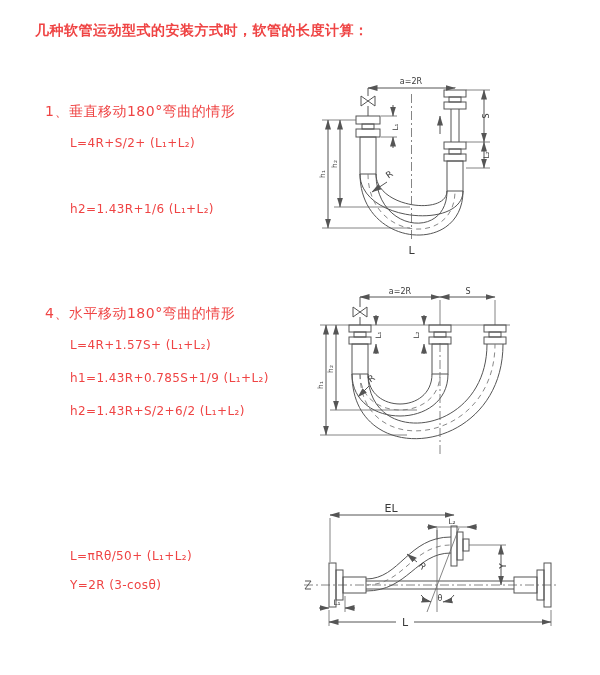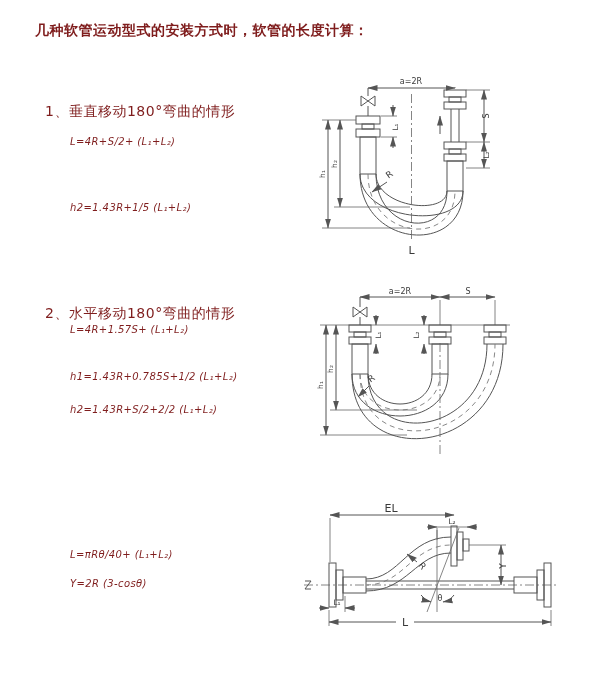--- a/index.html
+++ b/index.html
@@ -1,45 +1,45 @@
 <!DOCTYPE html>
 <html><head>
 <meta charset="utf-8">
 <style>
   html,body{margin:0;padding:0;background:#ffffff;}
   .page{position:relative;width:600px;height:675px;background:#fff;overflow:hidden;
-        font-family:"DejaVu Sans",sans-serif;color:#7f1d1d;}
+        font-family:"DejaVu Sans",sans-serif;color:#ef4444;}
   .title{position:absolute;left:35px;top:22px;font-size:14px;font-weight:700;letter-spacing:.5px;}
   .heading{position:absolute;font-size:14px;font-weight:400;letter-spacing:.5px;}
-  .formula{position:absolute;font-size:10px;font-weight:500;letter-spacing:.4px;font-style:italic;}
+  .formula{position:absolute;font-size:12px;font-weight:500;letter-spacing:.4px;}
   svg.diag{position:absolute;}
   svg.diag .dl{stroke:#555;stroke-width:1;fill:none;}
   svg.diag .thin{stroke:#666;stroke-width:.8;fill:none;}
   svg.diag .dd{stroke:#666;stroke-width:.8;fill:none;stroke-dasharray:9 3 2 3;}
   svg.diag .hd{stroke:#7a7a7a;stroke-width:.9;fill:none;stroke-dasharray:5 4;}
   svg.diag text{fill:#3a3a3a;font-family:"DejaVu Sans",sans-serif;}
   .t9{font-size:9px;} .t8{font-size:8px;} .t7{font-size:7.5px;} .t11{font-size:11px;}
 </style>
 </head>
 <body>
 
 <div class="page">
 
   <div class="title">几种软管运动型式的安装方式时，软管的长度计算：</div>
 
   <div class="heading" style="left:45px;top:103px">1、垂直移动180°弯曲的情形</div>
   <div class="formula" style="left:70px;top:136px">L=4R+S/2+ (L₁+L₂)</div>
-  <div class="formula" style="left:70px;top:202px">h2=1.43R+1/5 (L₁+L₂)</div>
-
-  <div class="heading" style="left:45px;top:305px">2、水平移动180°弯曲的情形</div>
-  <div class="formula" style="left:70px;top:324px">L=4R+1.57S+ (L₁+L₂)</div>
-  <div class="formula" style="left:70px;top:371px">h1=1.43R+0.785S+1/2 (L₁+L₂)</div>
-  <div class="formula" style="left:70px;top:404px">h2=1.43R+S/2+2/2 (L₁+L₂)</div>
-
-  <div class="formula" style="left:70px;top:549px">L=πRθ/40+ (L₁+L₂)</div>
+  <div class="formula" style="left:70px;top:202px">h2=1.43R+1/6 (L₁+L₂)</div>
+
+  <div class="heading" style="left:45px;top:305px">4、水平移动180°弯曲的情形</div>
+  <div class="formula" style="left:70px;top:338px">L=4R+1.57S+ (L₁+L₂)</div>
+  <div class="formula" style="left:70px;top:371px">h1=1.43R+0.785S+1/9 (L₁+L₂)</div>
+  <div class="formula" style="left:70px;top:404px">h2=1.43R+S/2+6/2 (L₁+L₂)</div>
+
+  <div class="formula" style="left:70px;top:549px">L=πRθ/50+ (L₁+L₂)</div>
   <div class="formula" style="left:70px;top:578px">Y=2R (3-cosθ)</div>
 
   <svg class="diag" style="left:306px;top:72px" width="284" height="200" viewBox="0 0 284 200">
     <defs>
       <marker id="ar1" viewBox="0 0 10 8" refX="9.5" refY="4" markerWidth="10" markerHeight="8" orient="auto-start-reverse" markerUnits="userSpaceOnUse">
         <path d="M0,1 L10,4 L0,7 Z" fill="#555"></path>
       </marker>
       <pattern id="hx1" width="4" height="4" patternUnits="userSpaceOnUse" patternTransform="rotate(45)">
         <line x1="0" y1="0" x2="0" y2="4" stroke="#8a8a8a" stroke-width="0.8"></line>
         <line x1="0" y1="0" x2="4" y2="0" stroke="#8a8a8a" stroke-width="0.8"></line>

